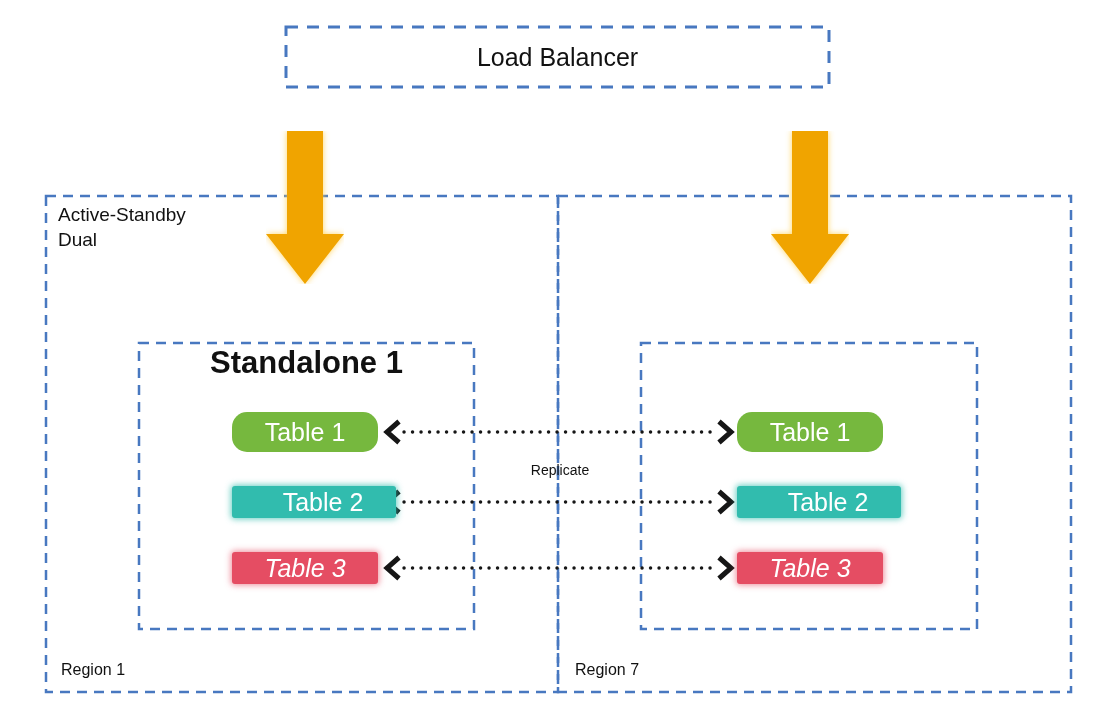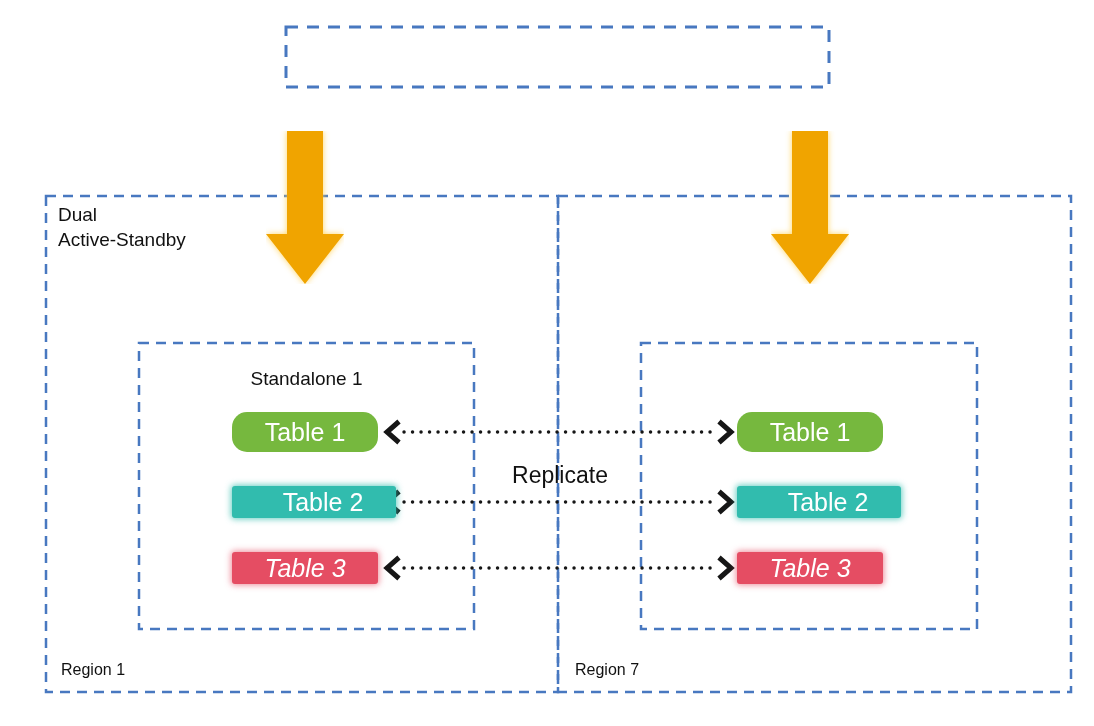--- a/index.html
+++ b/index.html
@@ -34,23 +34,23 @@
     font-size: 19px; line-height: 25px;
     z-index: 3; white-space: nowrap;
   }
   .region-label {
     font-size: 16px; z-index: 3; white-space: nowrap;
   }
   .region-label.r1 { left: 61px; top: 661px; }
   .region-label.r2 { left: 575px; top: 661px; }
 
   .standalone-title {
-    top: 364px; height: 30px;
+    top: 348px; height: 30px;
     display: flex; align-items: center; justify-content: center;
-    font-size: 19px; z-index: 3; font-weight: 400;
+    font-size: 31px; z-index: 3; font-weight: 700;
   }
   .standalone-title.s1 { left: 139px; width: 335px; }
   .standalone-title.s2 { left: 641px; width: 336px; }
 
   .down-arrow {
     top: 131px; width: 78px; height: 153px; z-index: 2;
   }
   .down-arrow.left  { left: 266px; }
   .down-arrow.right { left: 771px; }
   .down-arrow path {
@@ -74,47 +74,48 @@
   .rep-arrow {
     left: 383px; width: 352px; height: 30px;
     color: #161616; z-index: 2;
   }
   .rep-arrow.a1 { top: 417px; }
   .rep-arrow.a2 { top: 487px; }
   .rep-arrow.a3 { top: 553px; }
 
   .replicate-label {
     left: 500px; top: 462px; width: 120px;
-    text-align: center; font-size: 23px; z-index: 3;
+    text-align: center; font-size: 14px; z-index: 3;
   }
 </style>
 </head>
 <body>
 
 <div class="canvas">
 
   <svg class="boxes-layer" viewBox="0 0 1094 726" xmlns="http://www.w3.org/2000/svg">
     <rect x="286" y="27" width="543" height="60" fill="none" stroke-width="3" stroke-dasharray="12 9" stroke="#4878c0"></rect>
     <rect x="46" y="196" width="512" height="496" fill="none" stroke-width="2.5" stroke-dasharray="10 7" stroke="#4878c0"></rect>
     <rect x="558" y="196" width="513" height="496" fill="none" stroke-width="2.5" stroke-dasharray="10 7" stroke="#4878c0"></rect>
     <rect x="139" y="343" width="335" height="286" fill="none" stroke-width="2.5" stroke-dasharray="10 7" stroke="#4878c0"></rect>
     <rect x="641" y="343" width="336" height="286" fill="none" stroke-width="2.5" stroke-dasharray="10 7" stroke="#4878c0"></rect>
   </svg>
 
+  <div class="abs lb-label">Load Balancer</div>
 
   <svg class="abs down-arrow left" viewBox="0 0 78 153" xmlns="http://www.w3.org/2000/svg">
     <path d="M21 0 H57 V103 H78 L39 153 L0 103 H21 Z" fill="#f0a400"></path>
   </svg>
   <svg class="abs down-arrow right" viewBox="0 0 78 153" xmlns="http://www.w3.org/2000/svg">
     <path d="M21 0 H57 V103 H78 L39 153 L0 103 H21 Z" fill="#f0a400"></path>
   </svg>
 
   <div class="abs mode-label">
+    <div>Active-Standby</div>
     <div>Dual</div>
-    <div>Active-Standby</div>
   </div>
   <div class="abs region-label r1">Region 1</div>
   <div class="abs region-label r2">Region 7</div>
 
   <div class="abs standalone-title s1">Standalone 1</div>
 
   <div class="abs table-chip col-left row1" style="background-color: rgb(118, 184, 62);">Table 1</div>
   <div class="abs table-chip col-left row2 glow-teal" style="background-color: rgb(49, 188, 174);">Table 2</div>
   <div class="abs table-chip col-left row3 glow-red" style="background-color: rgb(229, 77, 99);">Table 3</div>
 

